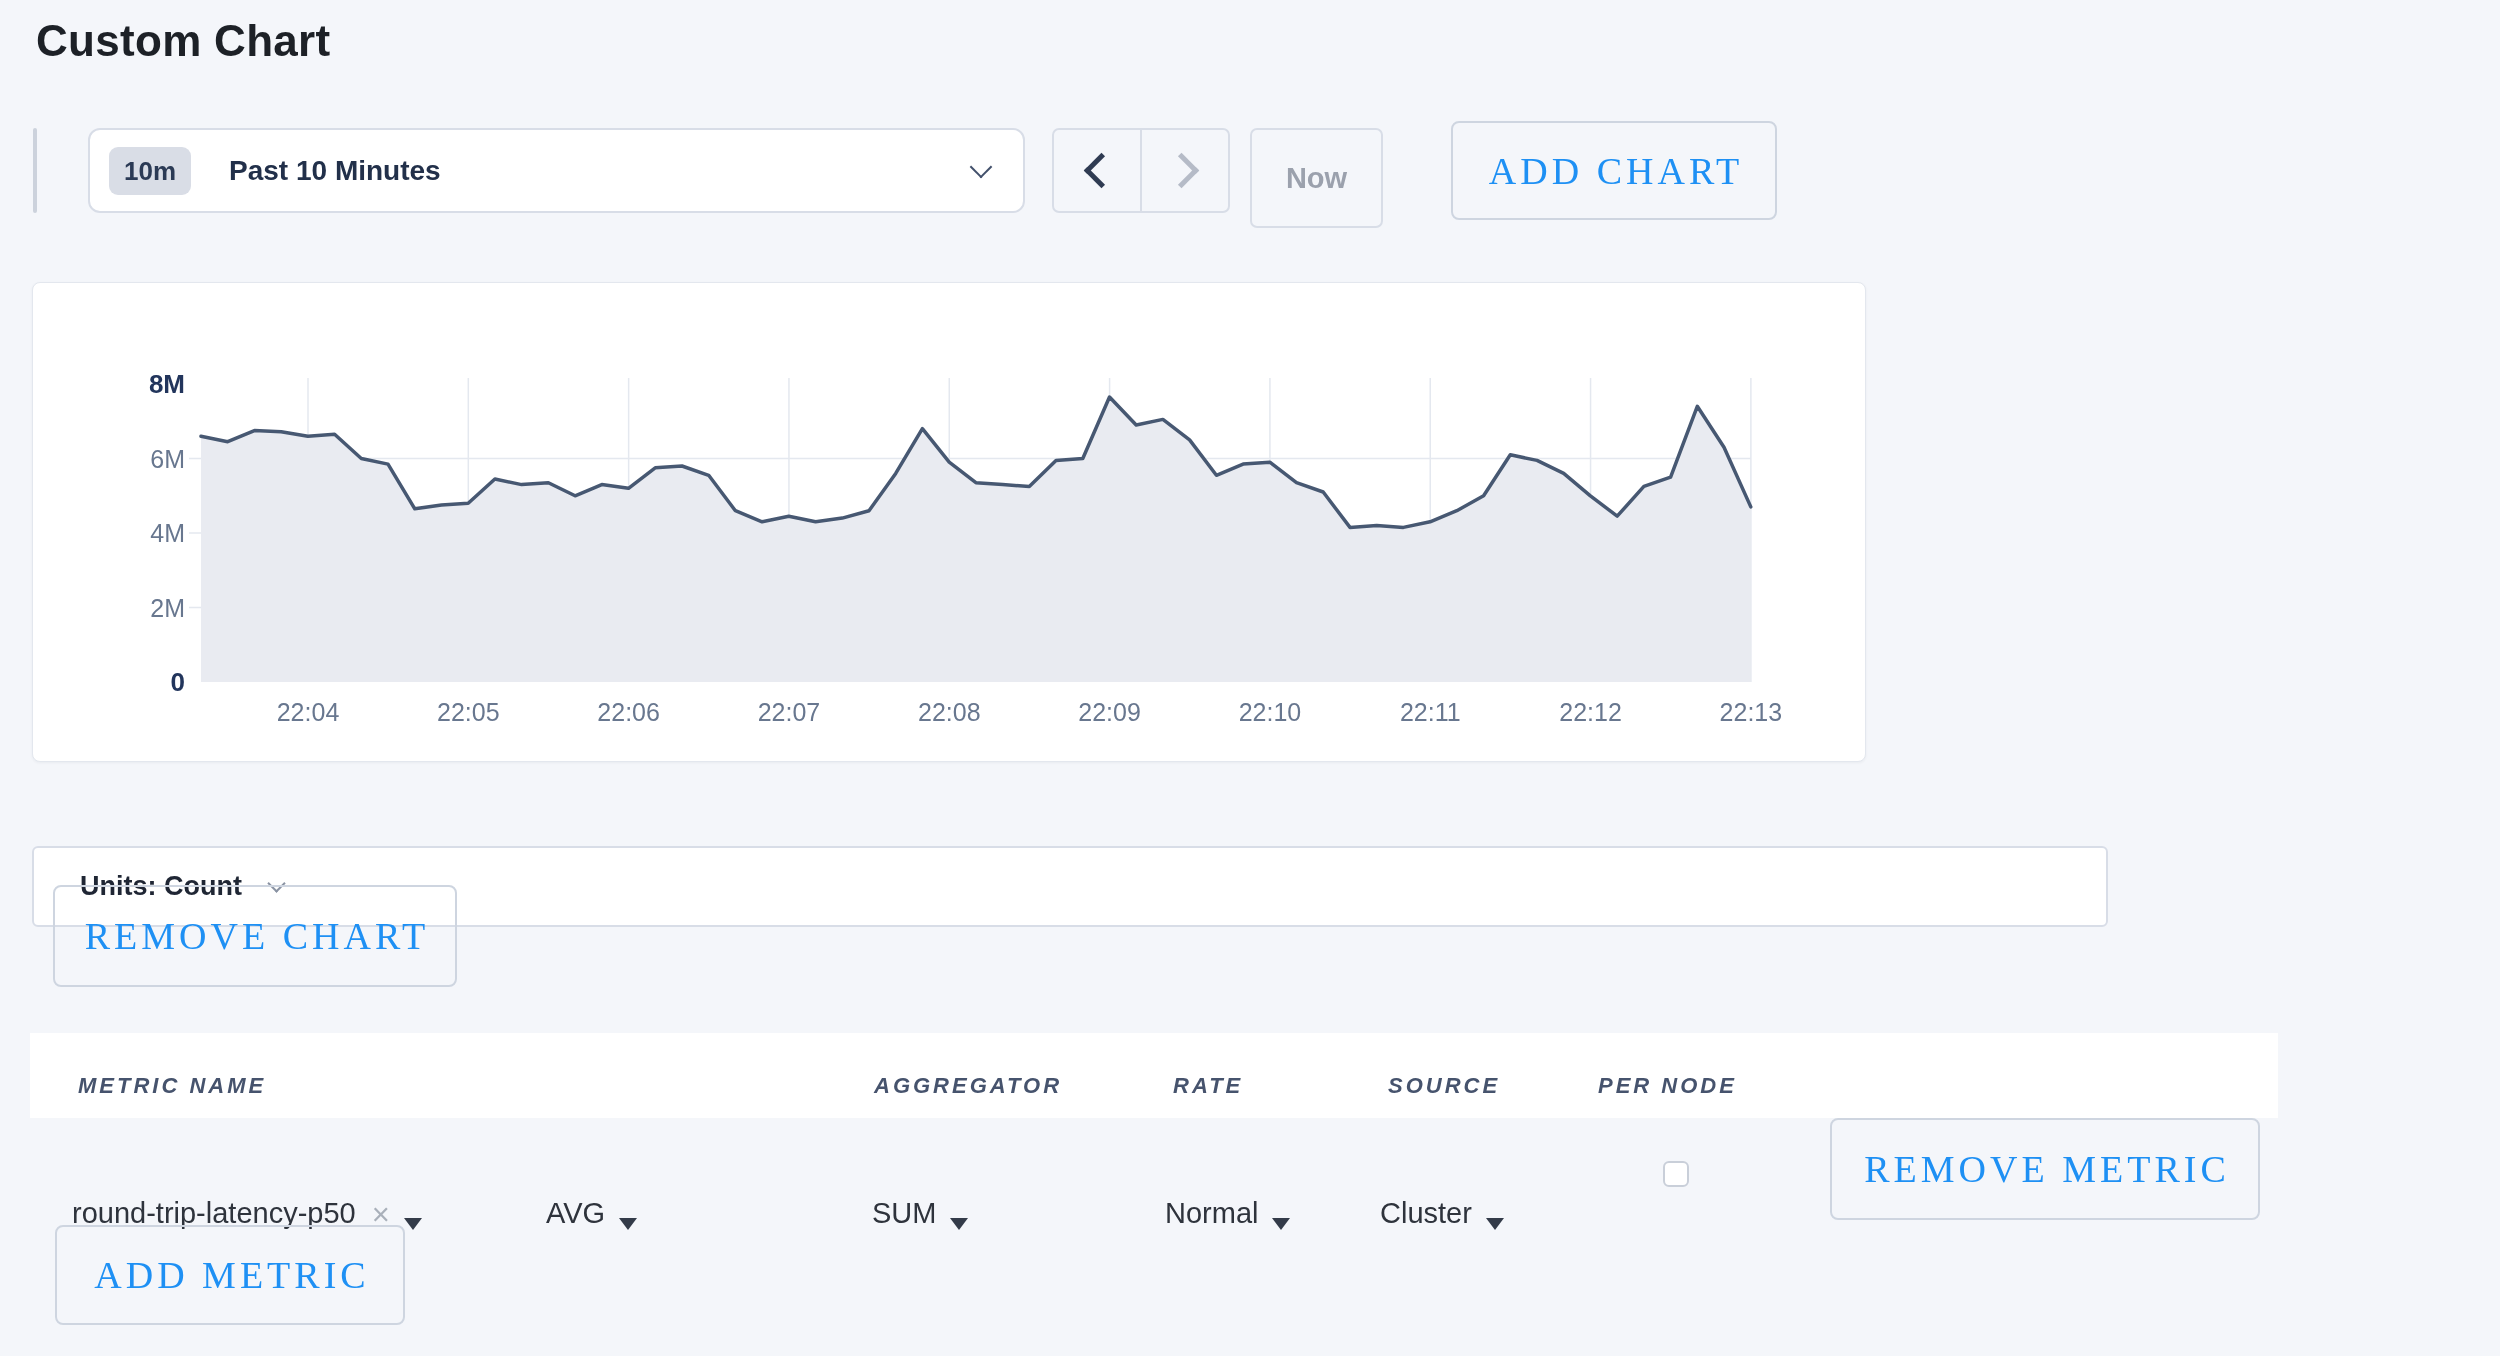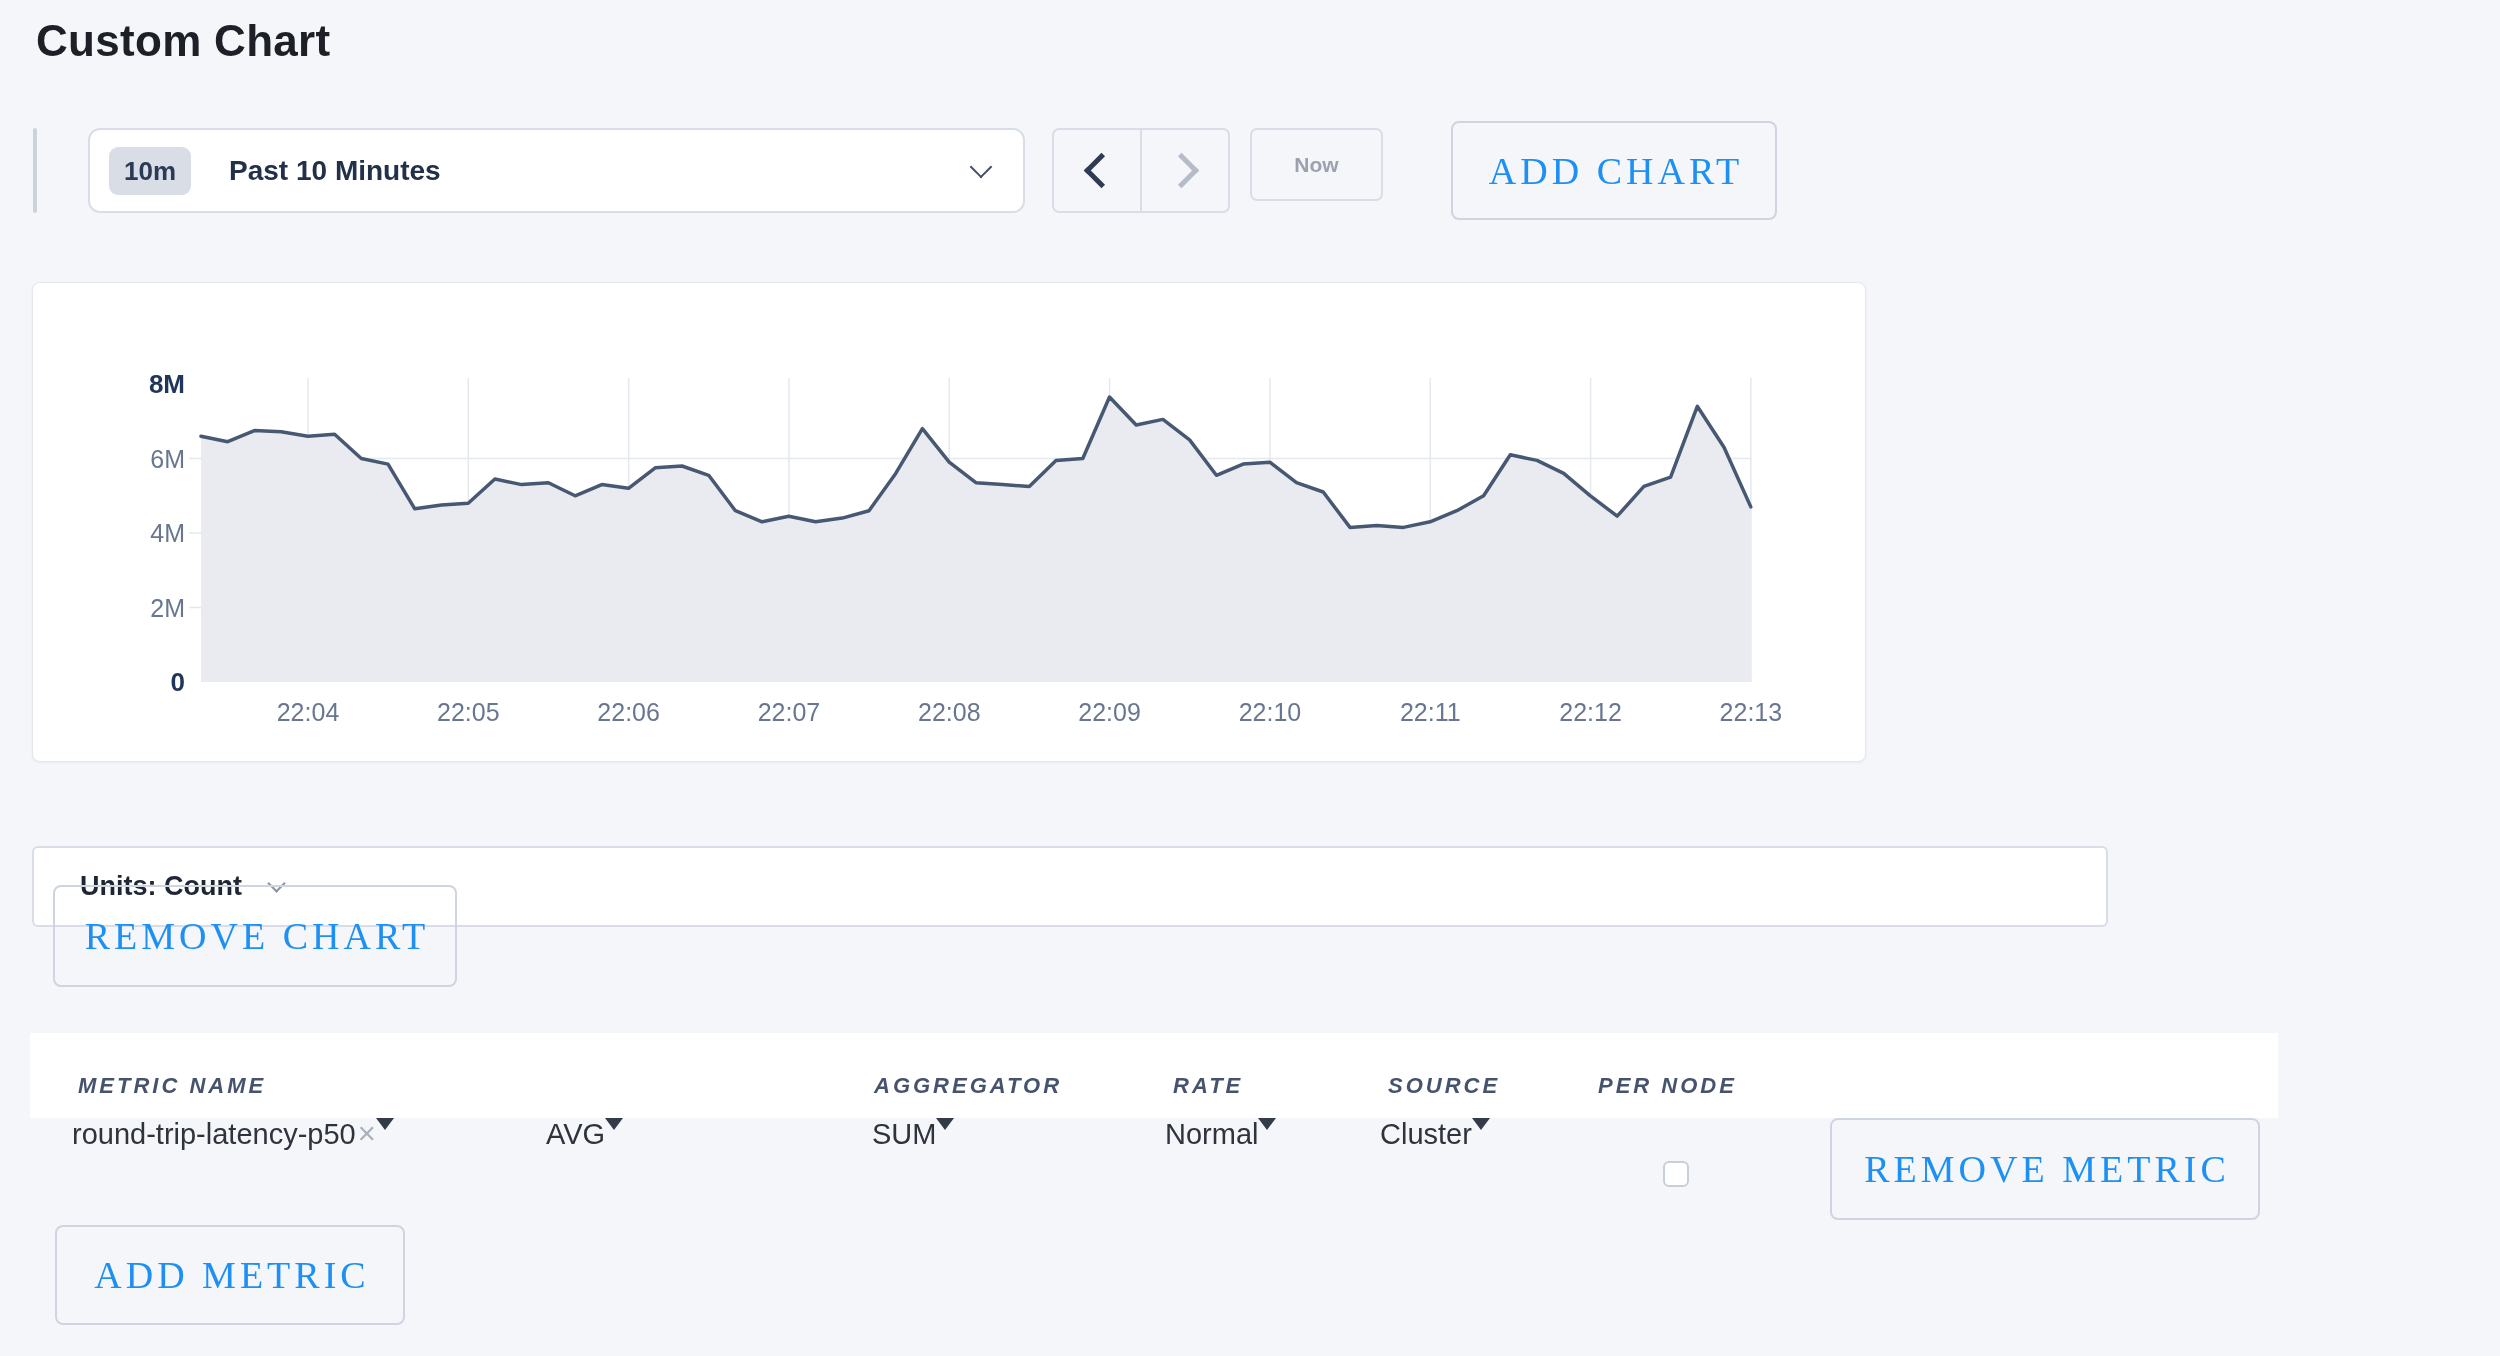--- a/index.html
+++ b/index.html
@@ -29,23 +29,23 @@
   .chev-dd{color:#42506b;border-width:0 2.5px 2.5px 0;padding:7px;margin-left:auto;margin-top:-8px;}
   .nav-group{
     position:absolute;left:1052px;top:128px;width:178px;height:85px;box-sizing:border-box;
     border:2px solid #d8dde7;border-radius:7px;display:flex;background:transparent;
   }
   .nav-btn{flex:1;display:flex;align-items:center;justify-content:center;background:transparent;border:none;cursor:pointer;padding:0;}
   .nav-btn + .nav-btn{border-left:2px solid #d8dde7;}
   .chev-left{color:#2f3b52;border-width:0 5px 5px 0;padding:10px;transform:rotate(135deg);margin-left:8px;}
   .chev-right{color:#b5bbc7;border-width:0 5px 5px 0;padding:10px;transform:rotate(-45deg);margin-right:8px;}
   .now-btn{
-    position:absolute;left:1250px;top:128px;width:133px;height:73px;box-sizing:border-box;
+    position:absolute;left:1250px;top:128px;width:133px;height:100px;box-sizing:border-box;
     border:2px solid #d8dde7;border-radius:7px;background:transparent;cursor:default;
-    color:#9ba1ad;font-size:21px;font-weight:700;font-family:inherit;
+    color:#9ba1ad;font-size:29px;font-weight:700;font-family:inherit;
   }
   .btn-blue{
     box-sizing:border-box;border:2px solid #ced5e0;border-radius:8px;background:transparent;cursor:pointer;
     color:var(--accent,#1e90f4);font-family:Liberation Serif, serif;font-weight:500;
     letter-spacing:4px;font-size:38px;text-indent:4px;
   }
   .add-chart-btn{position:absolute;left:1451px;top:121px;width:326px;height:99px;}
   
   .chart-card{
     position:absolute;left:32px;top:282px;width:1824px;height:478px;
@@ -65,21 +65,21 @@
   .chev-units{color:#8a93a3;border-width:0 2.5px 2.5px 0;padding:5.5px;margin-top:-7px;}
   .remove-chart-btn{position:absolute;left:53px;top:885px;width:404px;height:102px;}
   
   .metrics-header{position:absolute;left:30px;top:1033px;width:2248px;height:85px;background:#fff;}
   .metrics-header .hcell{
     position:absolute;top:10px;height:100%;display:flex;align-items:center;
     font-size:22px;font-weight:700;letter-spacing:3px;color:#46536d;white-space:nowrap;font-style:italic;
   }
   .metric-row{position:absolute;left:30px;top:1118px;width:2248px;height:112px;}
   .cell{
-    position:absolute;top:0;height:100%;display:flex;align-items:flex-start;gap:0;
+    position:absolute;top:0;height:100%;display:flex;align-items:flex-end;gap:14px;
     font-size:29px;color:#2e333c;cursor:pointer;white-space:nowrap;
   }
   .caret{width:0;height:0;border-left:9px solid transparent;border-right:9px solid transparent;border-top:12px solid #333b49;}
   .x-icon{color:#a9b0ba;font-size:31px;line-height:1;margin-left:2px;cursor:pointer;}
   .checkbox{
     position:absolute;left:1633px;top:43px;width:26px;height:26px;box-sizing:border-box;
     background:#fff;border:2px solid #c9cfd9;border-radius:6px;cursor:pointer;
   }
   .remove-metric-btn{position:absolute;left:1800px;top:0;width:430px;height:102px;}
   .add-metric-btn{position:absolute;left:55px;top:1225px;width:350px;height:100px;}

